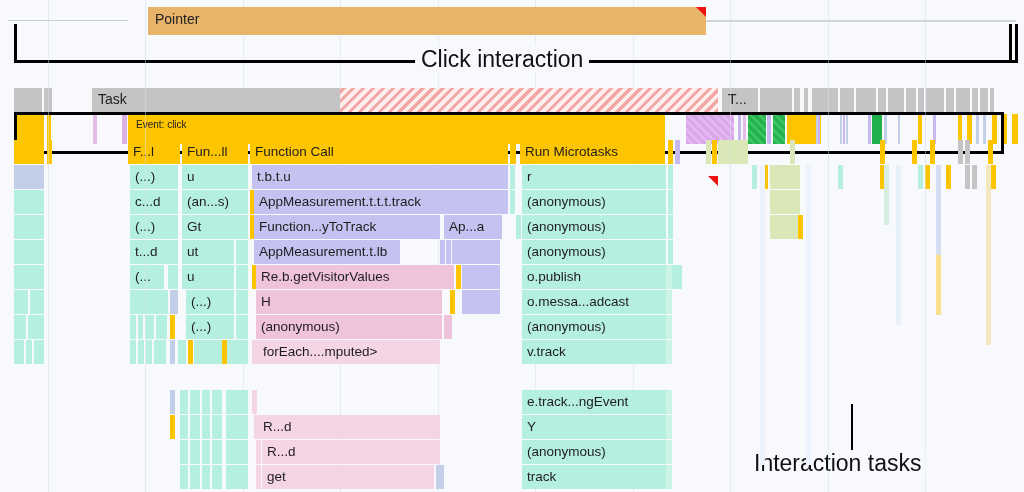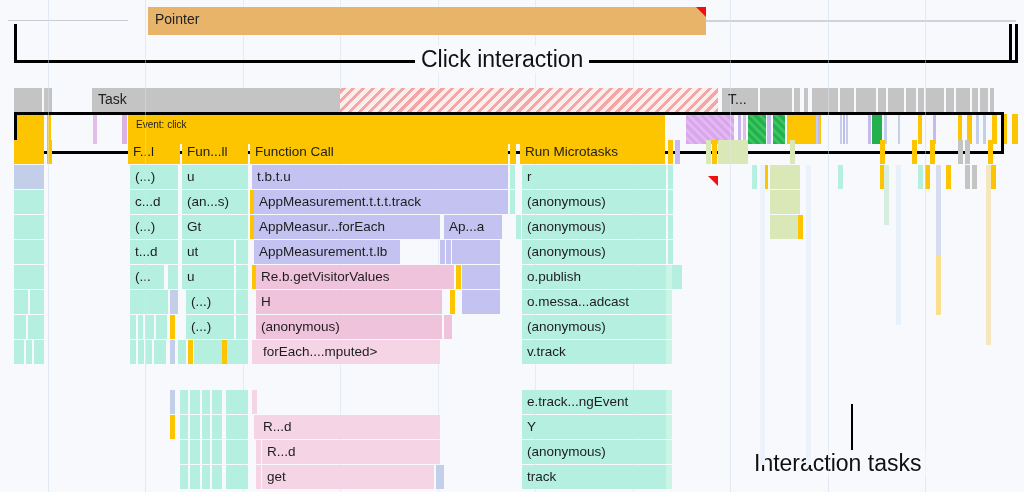--- a/index.html
+++ b/index.html
@@ -239,21 +239,21 @@
       <div class="fbar c-mint" style="left:522px;width:144px">(anonymous)</div>
       <div class="fbar c-mint" style="left:668px;width:3px"></div>
       <div class="fbar c-olive" style="left:770px;width:30px"></div>
     </div>
 
     <div class="frow" style="top:75px">
       <div class="fbar c-mint" style="left:14px;width:30px"></div>
       <div class="fbar c-mint" style="left:130px;width:48px">(...)</div>
       <div class="fbar c-mint" style="left:182px;width:66px">Gt</div>
       <div class="fbar c-yellow" style="left:250px;width:4px"></div>
-      <div class="fbar c-purple" style="left:254px;width:186px">AppMeasur...forEach</div>
+      <div class="fbar c-purple" style="left:254px;width:186px">Function...yToTrack</div>
       <div class="fbar c-purple" style="left:444px;width:58px">Ap...a</div>
       <div class="fbar c-mint" style="left:516px;width:4px"></div>
       <div class="fbar c-mint" style="left:522px;width:144px">(anonymous)</div>
       <div class="fbar c-mint" style="left:668px;width:3px"></div>
       <div class="fbar c-olive" style="left:770px;width:30px"></div>
       <div class="fbar c-yellow" style="left:798px;width:4px"></div>
     </div>
 
     <div class="frow" style="top:100px">
       <div class="fbar c-mint" style="left:14px;width:30px"></div>

